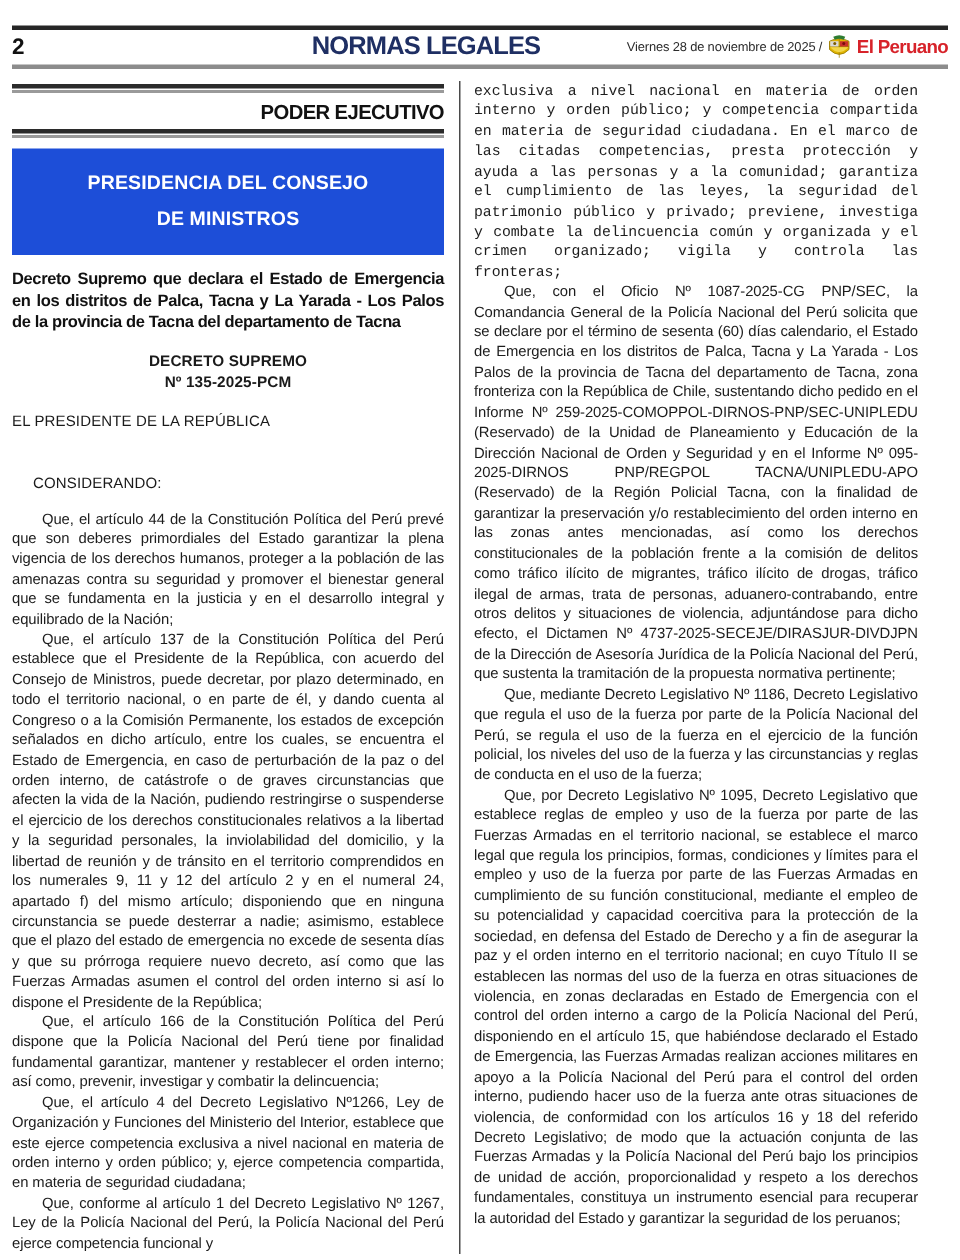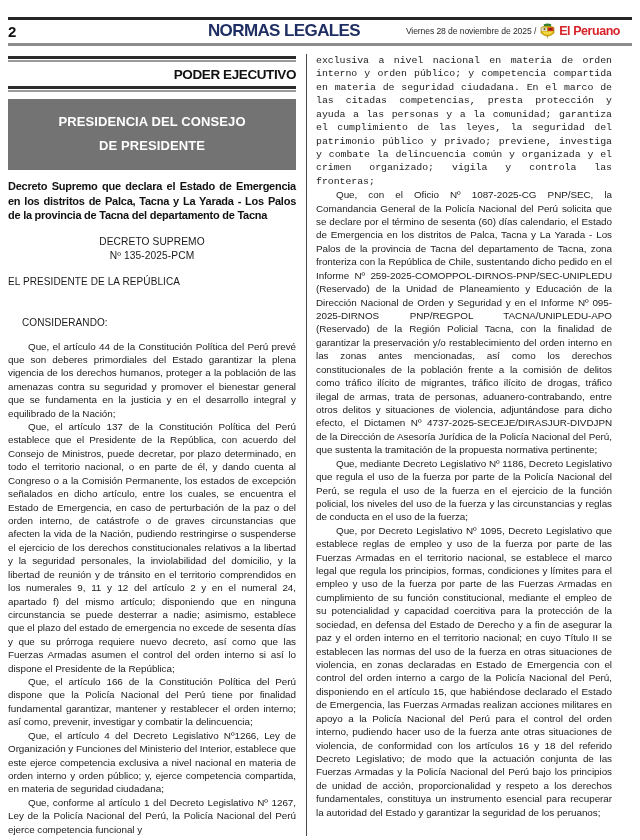--- a/index.html
+++ b/index.html
@@ -58,21 +58,21 @@
     left: 0; right: 0;
     text-align: center;
     font-size: 17px;
     font-weight: bold;
     letter-spacing: -0.6px;
     color: #1f2f63;
     transform: translateX(-36px);
   }
   .masthead-right {
     position: absolute;
-    right: 12px;
+    right: 0;
     display: flex;
     align-items: center;
     gap: 3px;
     white-space: nowrap;
   }
   .masthead-date {
     font-size: 8.6px;
     color: #2b2b2b;
     letter-spacing: -0.1px;
   }
@@ -134,21 +134,21 @@
     background: #2b2b2b;
   }
   .sec-rule-b2 {
     height: 2px;
     background: #9a9a9a;
     margin-top: 1px;
   }
 
   
   .entity-banner {
-    background: #737373;
+    background: #1d4ed8;
     color: #ffffff;
     text-align: center;
     font-size: 13px;
     font-weight: bold;
     letter-spacing: 0.1px;
     padding: 11px 6px 12px;
     margin-top: 7px;
     line-height: 1.85;
   }
   .entity-banner .ln { display: block; }
@@ -159,21 +159,21 @@
     font-weight: bold;
     line-height: 1.33;
     text-align: justify;
     margin-top: 9px;
     letter-spacing: -0.25px;
     color: #111;
   }
   .decree-kicker {
     text-align: center;
     font-size: 10.2px;
-    font-weight: normal;
+    font-weight: bold;
     letter-spacing: 0.1px;
     margin-top: 12px;
     line-height: 1.35;
     color: #1a1a1a;
   }
   .president-line {
     font-size: 10px;
     margin-top: 13px;
     letter-spacing: 0.1px;
     color: #1a1a1a;
@@ -240,21 +240,21 @@
     <div class="col col-left">
 
       <div class="sec-rule-a"></div>
       <div class="sec-rule-a2"></div>
       <div class="sec-title">PODER EJECUTIVO</div>
       <div class="sec-rule-b"></div>
       <div class="sec-rule-b2"></div>
 
       <div class="entity-banner">
         <span class="ln">PRESIDENCIA DEL CONSEJO</span>
-        <span class="ln">DE PRESIDENTE</span>
+        <span class="ln">DE MINISTROS</span>
       </div>
 
       <div class="decree-title">Decreto Supremo que declara el Estado de Emergencia en los distritos de Palca, Tacna y La Yarada - Los Palos de la provincia de Tacna del departamento de Tacna</div>
 
       <div class="decree-kicker">
         <div>DECRETO SUPREMO</div>
         <div>Nº 135-2025-PCM</div>
       </div>
 
       <div class="president-line">EL PRESIDENTE DE LA REPÚBLICA</div>

